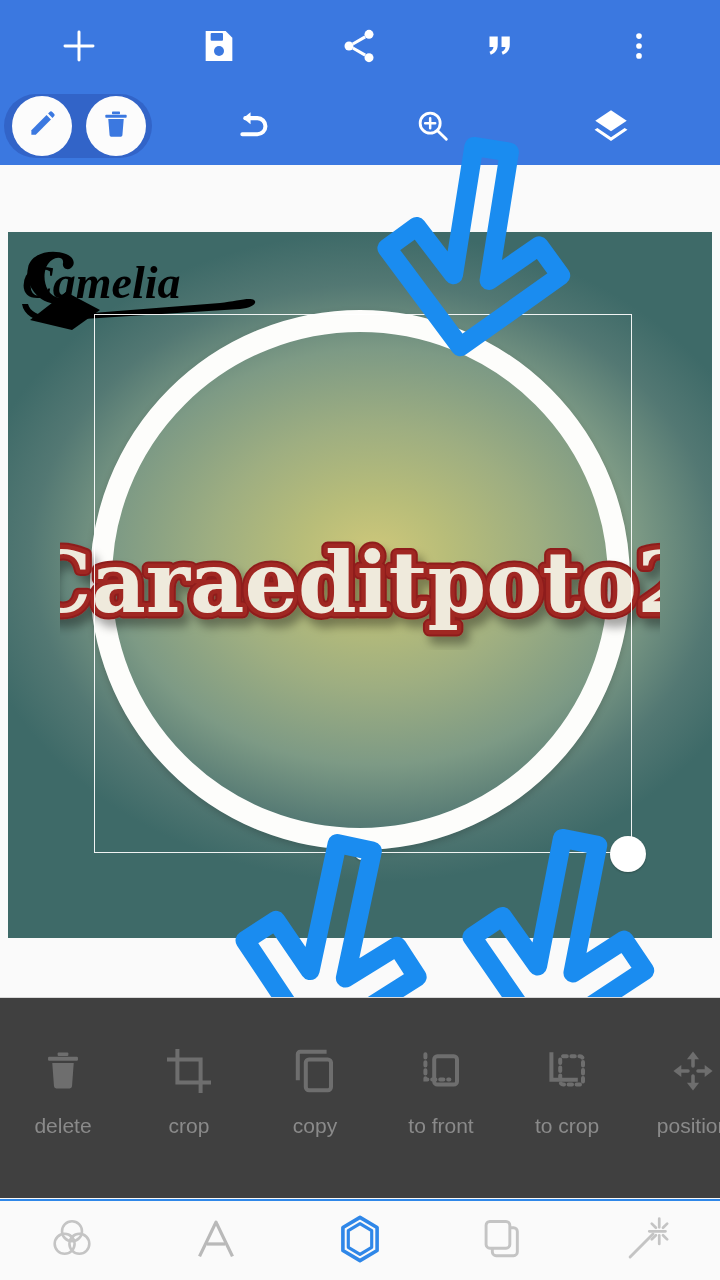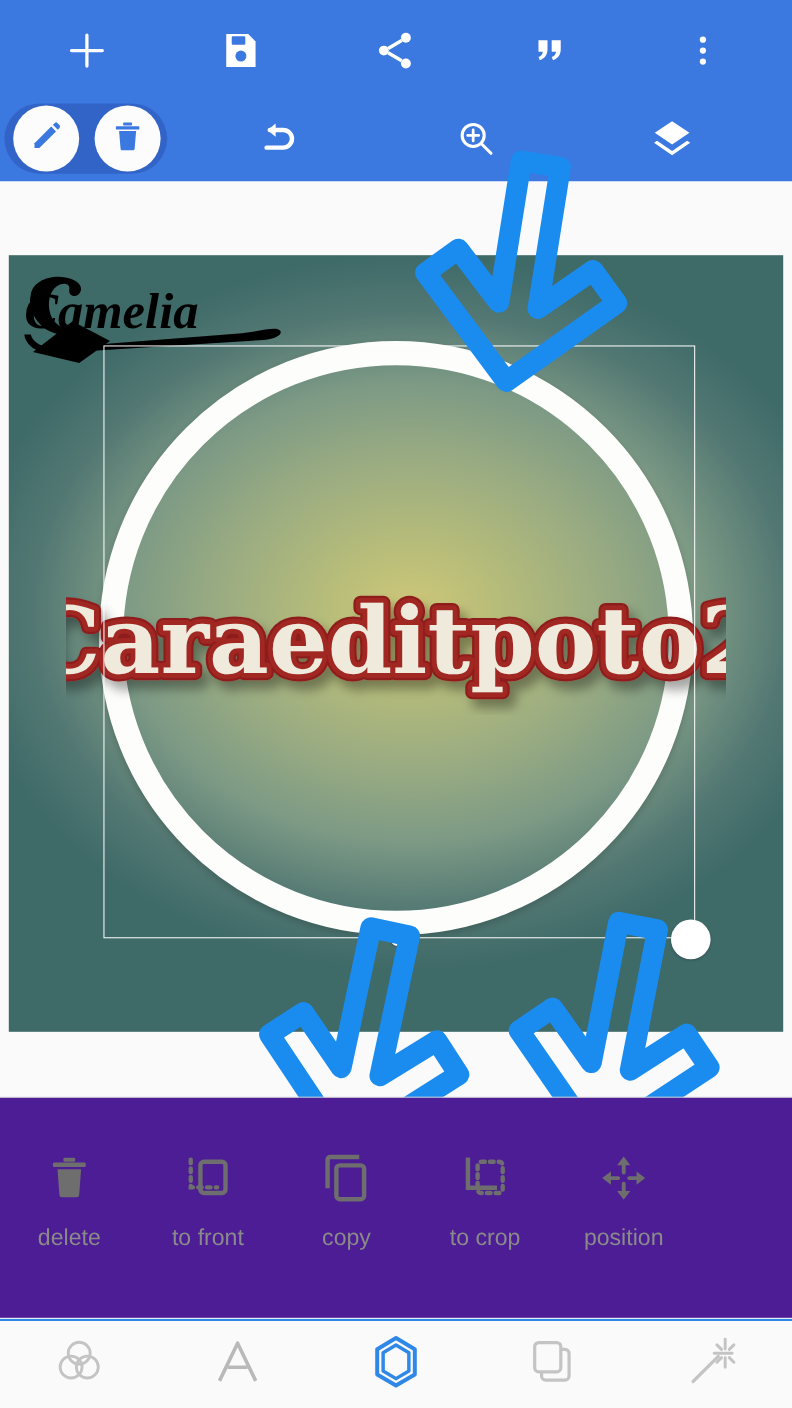--- a/index.html
+++ b/index.html
@@ -88,21 +88,21 @@
 
   
   .arrows{position:absolute;left:0;top:0;width:720px;height:1280px;pointer-events:none;}
 
   
   .divider{
     position:absolute;left:0;top:997px;width:720px;height:1px;background:#d9d9d9;
   }
   .actions{
     position:absolute;left:0;top:998px;width:720px;height:200px;
-    background:#4c1d95;
+    background:#404040;
     display:flex;align-items:flex-start;
   }
   .action{
     width:126px;flex:0 0 126px;
     display:flex;flex-direction:column;align-items:center;
     padding-top:42px;cursor:pointer;
   }
   .action .ico{height:62px;display:flex;align-items:center;justify-content:center;}
   .action .lbl{
     margin-top:12px;font-size:21px;color:#8a8a8a;
@@ -288,39 +288,48 @@
       <span class="ico">
         <svg width="46" height="46" viewBox="0 0 24 24">
           <rect x="9.2" y="2.4" width="5.6" height="1.8" rx="0.5" fill="#6e6e6e"></rect>
           <rect x="4.2" y="4.6" width="15.6" height="2.1" rx="0.6" fill="#6e6e6e"></rect>
           <path d="M6.4 7.8h11.2l-0.9 12.2a1.2 1.2 0 0 1-1.2 1.1H8.5a1.2 1.2 0 0 1-1.2-1.1z" fill="#6e6e6e"></path>
         </svg>
       </span>
       <span class="lbl">delete</span>
     </div>
 
+    <div class="action">
+      <span class="ico">
+        <svg width="48" height="48" viewBox="0 0 24 24">
+          <path d="M6.2 2v15.8h15.8" stroke="#6e6e6e" stroke-width="2" fill="none" stroke-linecap="square"></path>
+          <path d="M2 6.2h15.8V22" stroke="#6e6e6e" stroke-width="2" fill="none" stroke-linecap="square"></path>
+        </svg>
+      </span>
+      <span class="lbl">crop</span>
+    </div>
+
+    <div class="action">
+      <span class="ico">
+        <svg width="48" height="48" viewBox="0 0 24 24">
+          <path d="M16.8 2.4H4.6a1.2 1.2 0 0 0-1.2 1.2v12" stroke="#6e6e6e" stroke-width="2" fill="none" stroke-linecap="square"></path>
+          <rect x="7.4" y="6.2" width="12.6" height="15.4" rx="1.6" stroke="#6e6e6e" stroke-width="2" fill="none"></rect>
+        </svg>
+      </span>
+      <span class="lbl">copy</span>
+    </div>
 
     <div class="action">
       <span class="ico">
         <svg width="48" height="48" viewBox="0 0 24 24">
           <path d="M4.2 3.6v12.6h12" stroke="#6e6e6e" stroke-width="2" fill="none" stroke-dasharray="1.6 2.4" stroke-linecap="round"></path>
           <rect x="8.6" y="4.6" width="11.4" height="14.2" rx="1.6" stroke="#6e6e6e" stroke-width="2" fill="none"></rect>
         </svg>
       </span>
       <span class="lbl">to front</span>
-    </div>
-
-    <div class="action">
-      <span class="ico">
-        <svg width="48" height="48" viewBox="0 0 24 24">
-          <path d="M16.8 2.4H4.6a1.2 1.2 0 0 0-1.2 1.2v12" stroke="#6e6e6e" stroke-width="2" fill="none" stroke-linecap="square"></path>
-          <rect x="7.4" y="6.2" width="12.6" height="15.4" rx="1.6" stroke="#6e6e6e" stroke-width="2" fill="none"></rect>
-        </svg>
-      </span>
-      <span class="lbl">copy</span>
     </div>
 
     <div class="action">
       <span class="ico">
         <svg width="48" height="48" viewBox="0 0 24 24">
           <path d="M4.2 3.6v12.8h12.2" stroke="#6e6e6e" stroke-width="2" fill="none" stroke-linecap="square"></path>
           <rect x="8.6" y="4.6" width="11.4" height="14.2" rx="1.6" stroke="#6e6e6e" stroke-width="2" fill="none" stroke-dasharray="1.7 2.3" stroke-linecap="round"></rect>
         </svg>
       </span>
       <span class="lbl">to crop</span>

